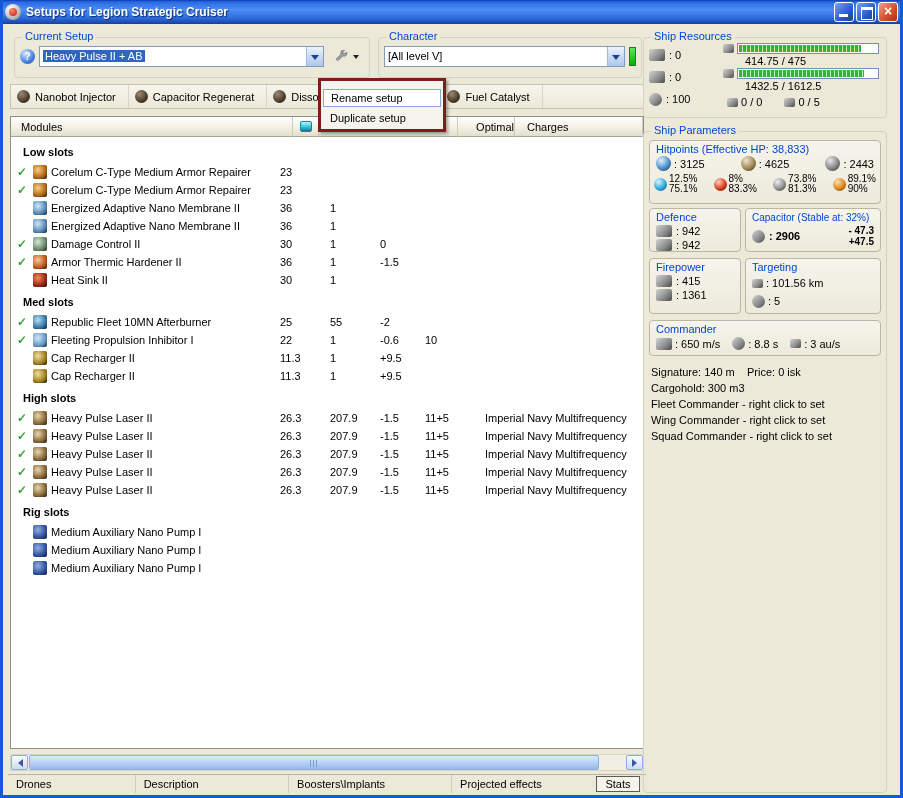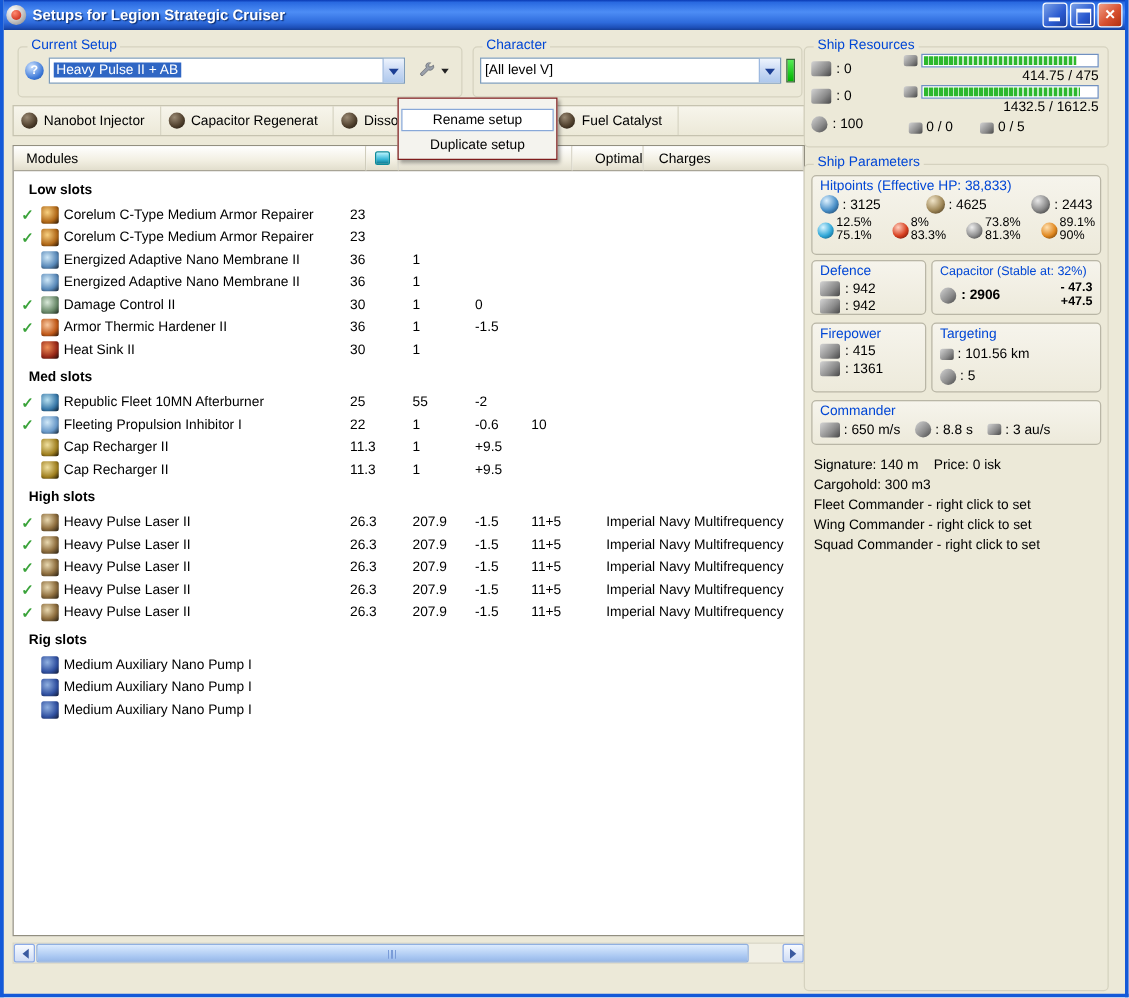--- a/index.html
+++ b/index.html
@@ -94,21 +94,21 @@
   .mi-armor-hardener { background:radial-gradient(circle at 35% 35%, #f8c8a0, #c05818 60%, #201008); }
   .mi-heat-sink      { background:radial-gradient(circle at 35% 35%, #f09058, #982818 60%, #180808); }
   .mi-afterburner    { background:radial-gradient(circle at 35% 35%, #b8e0f0, #3878a8 60%, #081828); }
   .mi-prop-inhibitor { background:radial-gradient(circle at 35% 35%, #d0e8f8, #6898c8 60%, #102030); }
   .mi-cap-recharger  { background:radial-gradient(circle at 35% 35%, #f0e0a0, #a08020 60%, #181000); }
   .mi-pulse-laser    { background:radial-gradient(circle at 35% 35%, #e8d8b0, #907040 55%, #241c10); }
   .mi-nano-pump      { background:radial-gradient(circle at 35% 35%, #90b0e0, #3050a0 60%, #101830); }
 
   
   .ctxmenu { position:absolute; left:310px; top:50px; width:128px; background:#f4f3ee;
-    border:1px solid #7f1d1d; box-shadow:2px 2px 3px rgba(0,0,0,0.35); z-index:20; padding:8px 0 2px 0;text-align:center; }
+    border:3px solid #7f1d1d; box-shadow:2px 2px 3px rgba(0,0,0,0.35); z-index:20; padding:8px 0 2px 0; }
   .mitem { padding:2px 9px; height:18px; line-height:14px; }
   .mitem.hl { background:#ffffff; border:1px solid #88a8d8; margin:0 2px 2px 2px; padding:1px 7px; }
 
   
   .hscroll { position:absolute; left:2px; bottom:22px; width:634px; height:17px; background:#f1efe4; border:1px solid #d8d5c4; }
   .sb-btn { position:absolute; top:0; width:17px; height:15px; border:1px solid #8cabe8; border-radius:2px;
     background:linear-gradient(180deg,#f8fbff,#cfdcf5); display:flex; align-items:center; justify-content:center; }
   .sb-btn.l { left:0; } .sb-btn.r { right:0; }
   .sb-btn.l i { border:4px solid transparent; border-right:5px solid #3a5aa0; margin-right:3px; }
   .sb-btn.r i { border:4px solid transparent; border-left:5px solid #3a5aa0; margin-left:3px; }
@@ -128,21 +128,21 @@
   
   .grp-res { left:0; top:2px; right:2px; height:88px; }
   .grp-par { left:0; top:96px; right:2px; bottom:0; }
 
   .res-left { position:absolute; left:6px; top:14px; width:70px; }
   .res-item { display:flex; align-items:center; gap:4px; height:22px; }
   .gicon { width:16px; height:12px; border-radius:2px; background:linear-gradient(135deg,#d4d4d4,#8a8a8a 60%,#474747); flex:0 0 auto; }
   .gicon.sm { width:11px; height:9px; }
   .gicon.rnd { width:13px; height:13px; border-radius:50%; }
 
-  .res-right { position:absolute; left:80px; top:12px; right:8px;text-align:right; }
+  .res-right { position:absolute; left:80px; top:12px; right:8px; }
   .bar-row { display:flex; align-items:center; gap:3px; height:13px; }
   .bar { flex:1; height:11px; border:1px solid #7090c0; background:#fff; position:relative; }
   .bar-fill { position:absolute; left:1px; top:1px; bottom:1px;
     background:repeating-linear-gradient(90deg,#2db82d 0 3px,#bfeabf 3px 4px); }
   .bar-text { height:12px; padding-left:22px; }
   .res-bot { display:flex; gap:22px; padding-left:4px; margin-top:4px; align-items:center; }
   .res-bot .bi { display:flex; align-items:center; gap:3px; }
 
   .pbox { position:absolute; border:1px solid #b9b6a6; border-radius:4px;
     background:linear-gradient(180deg,#f6f4ec,#edeadb); overflow:hidden; }
@@ -475,20 +475,27 @@
       <div class="hscroll">
         <span class="sb-btn l">
             <i></i>
           </span>
         <span class="sb-thumb"></span>
         <span class="sb-btn r">
             <i></i>
           </span>
       </div>
 
+      <div class="footer">
+        <span class="ftab f0">Drones</span>
+        <span class="ftab f1">Description</span>
+        <span class="ftab f2">Boosters\Implants</span>
+        <span class="ftab f3">Projected effects</span>
+        <span class="stats-btn">Stats</span>
+      </div>
     </div>
 
     <div id="right">
 
       <div class="grp grp-res">
         <span class="glbl">Ship Resources</span>
         <div class="gbox"></div>
         <div class="res-left">
           <div class="res-item">
             <span class="gicon"></span>

